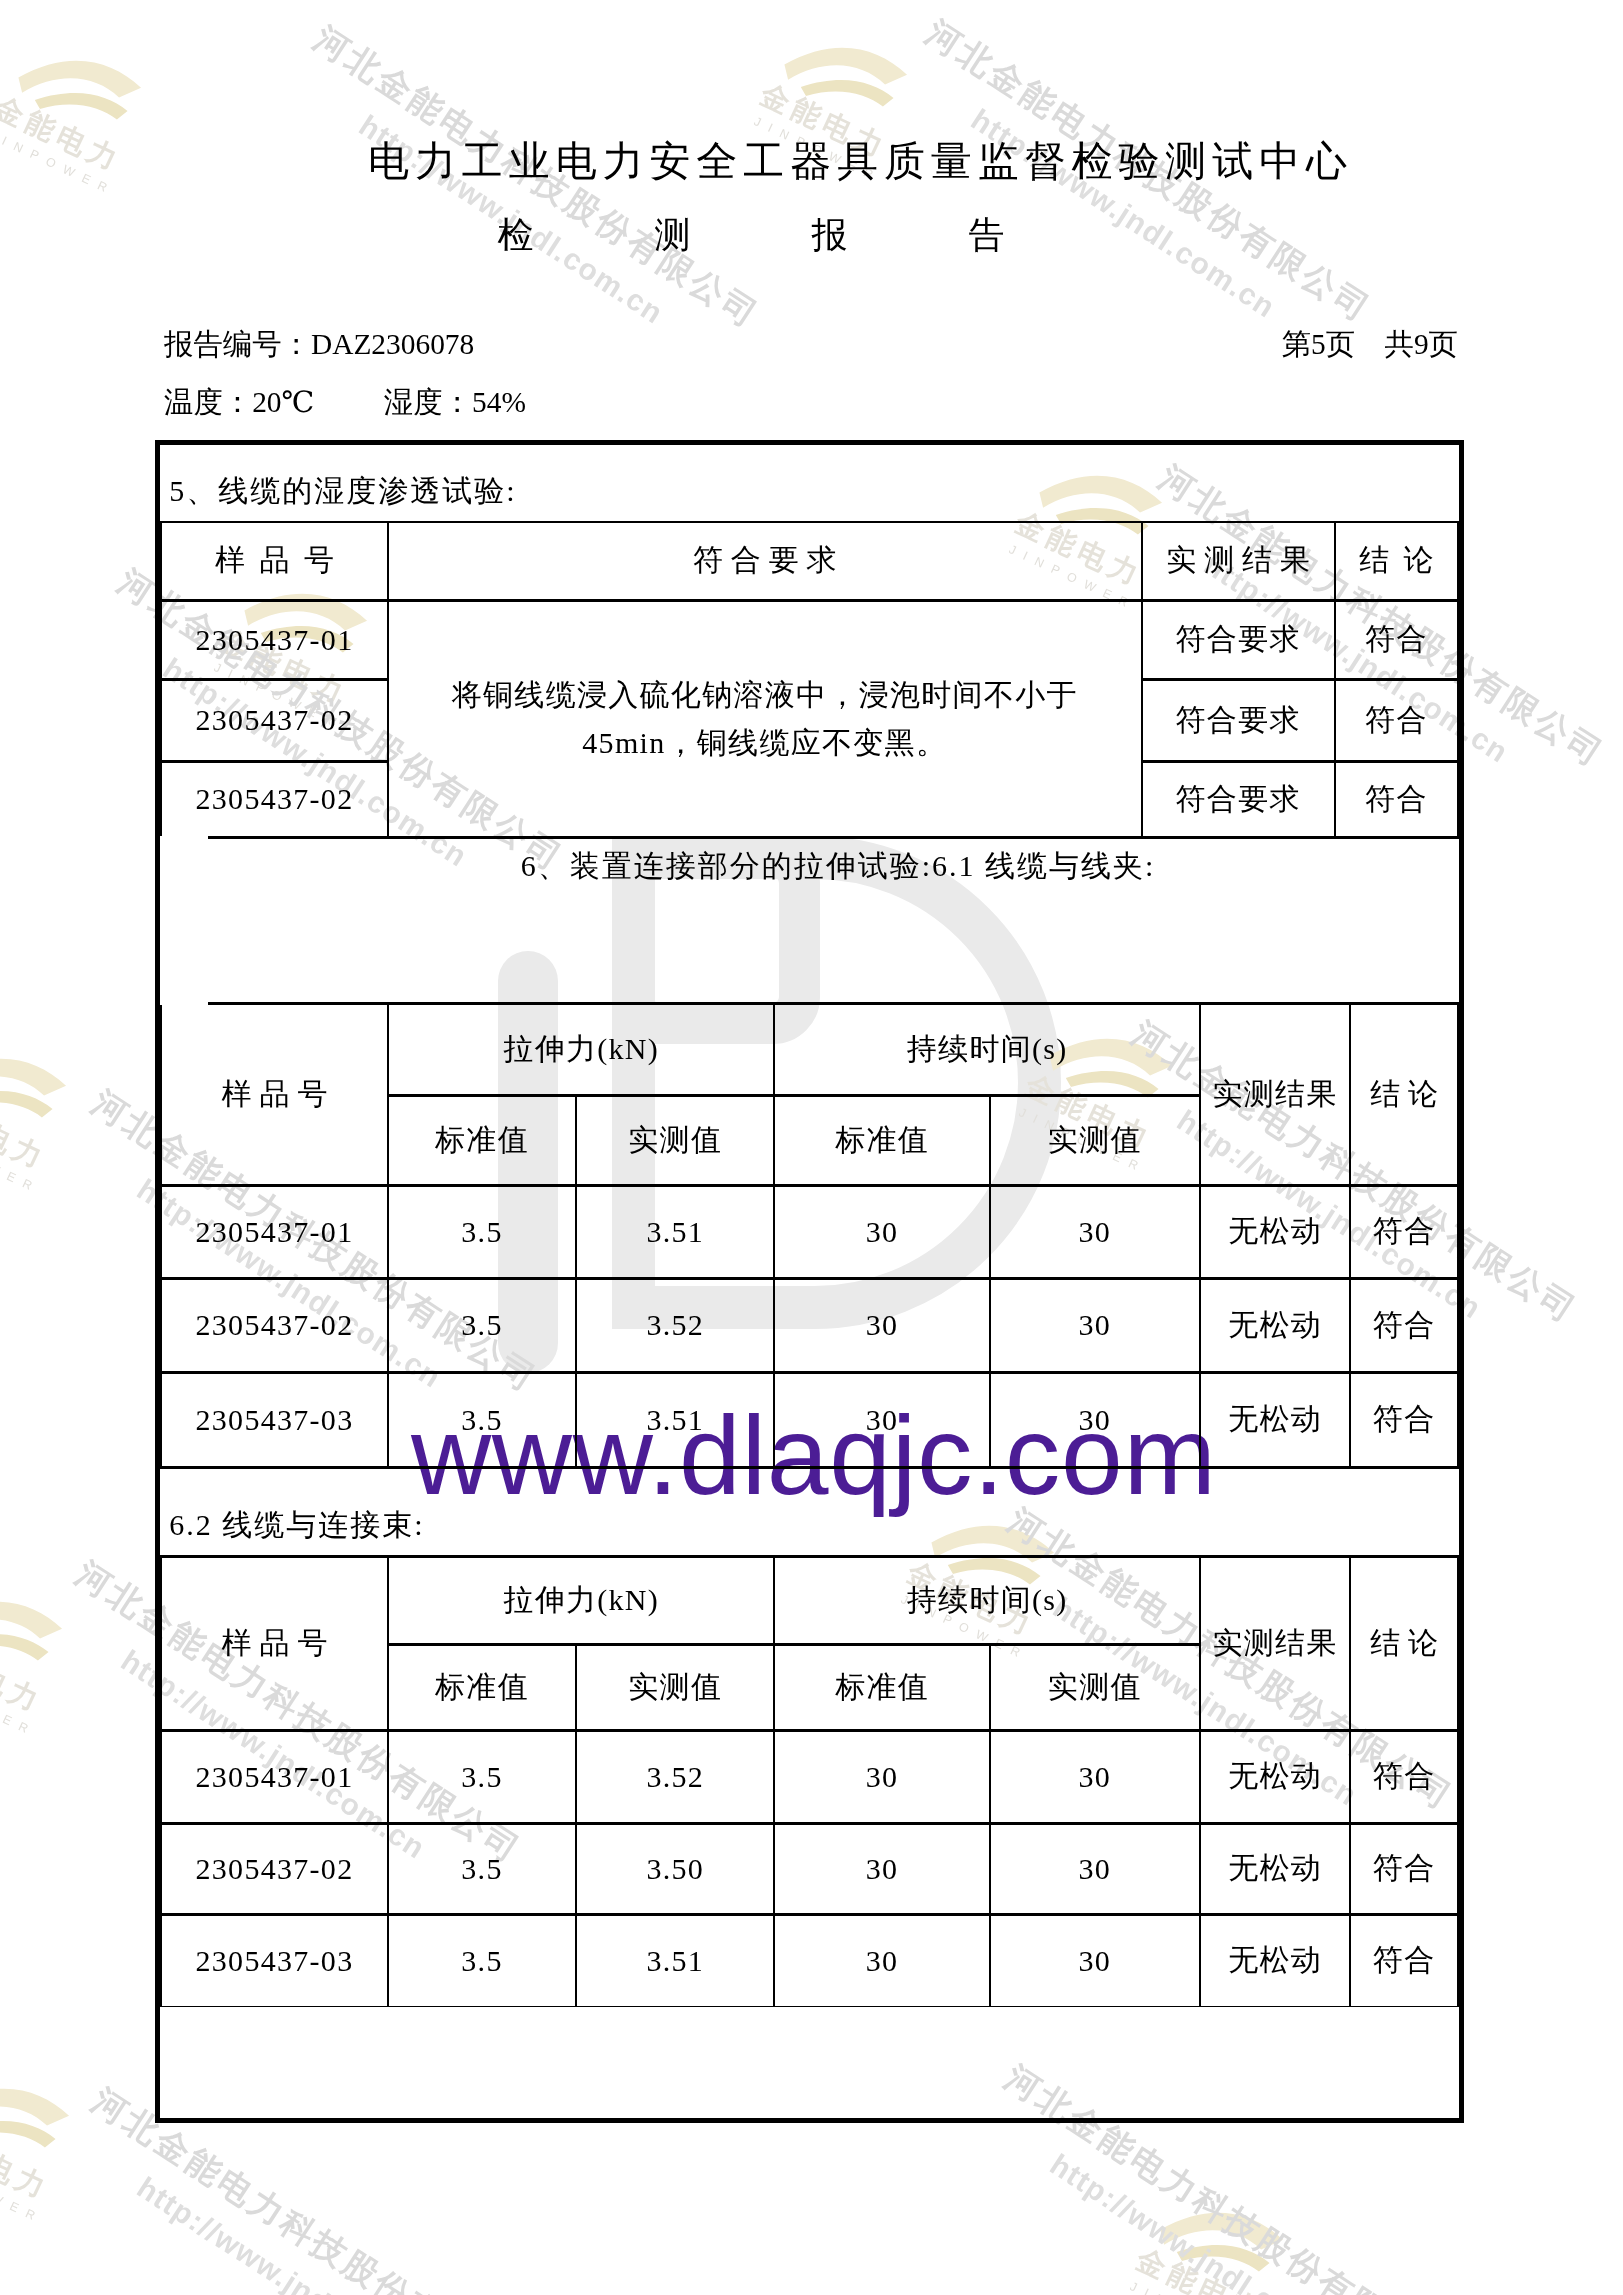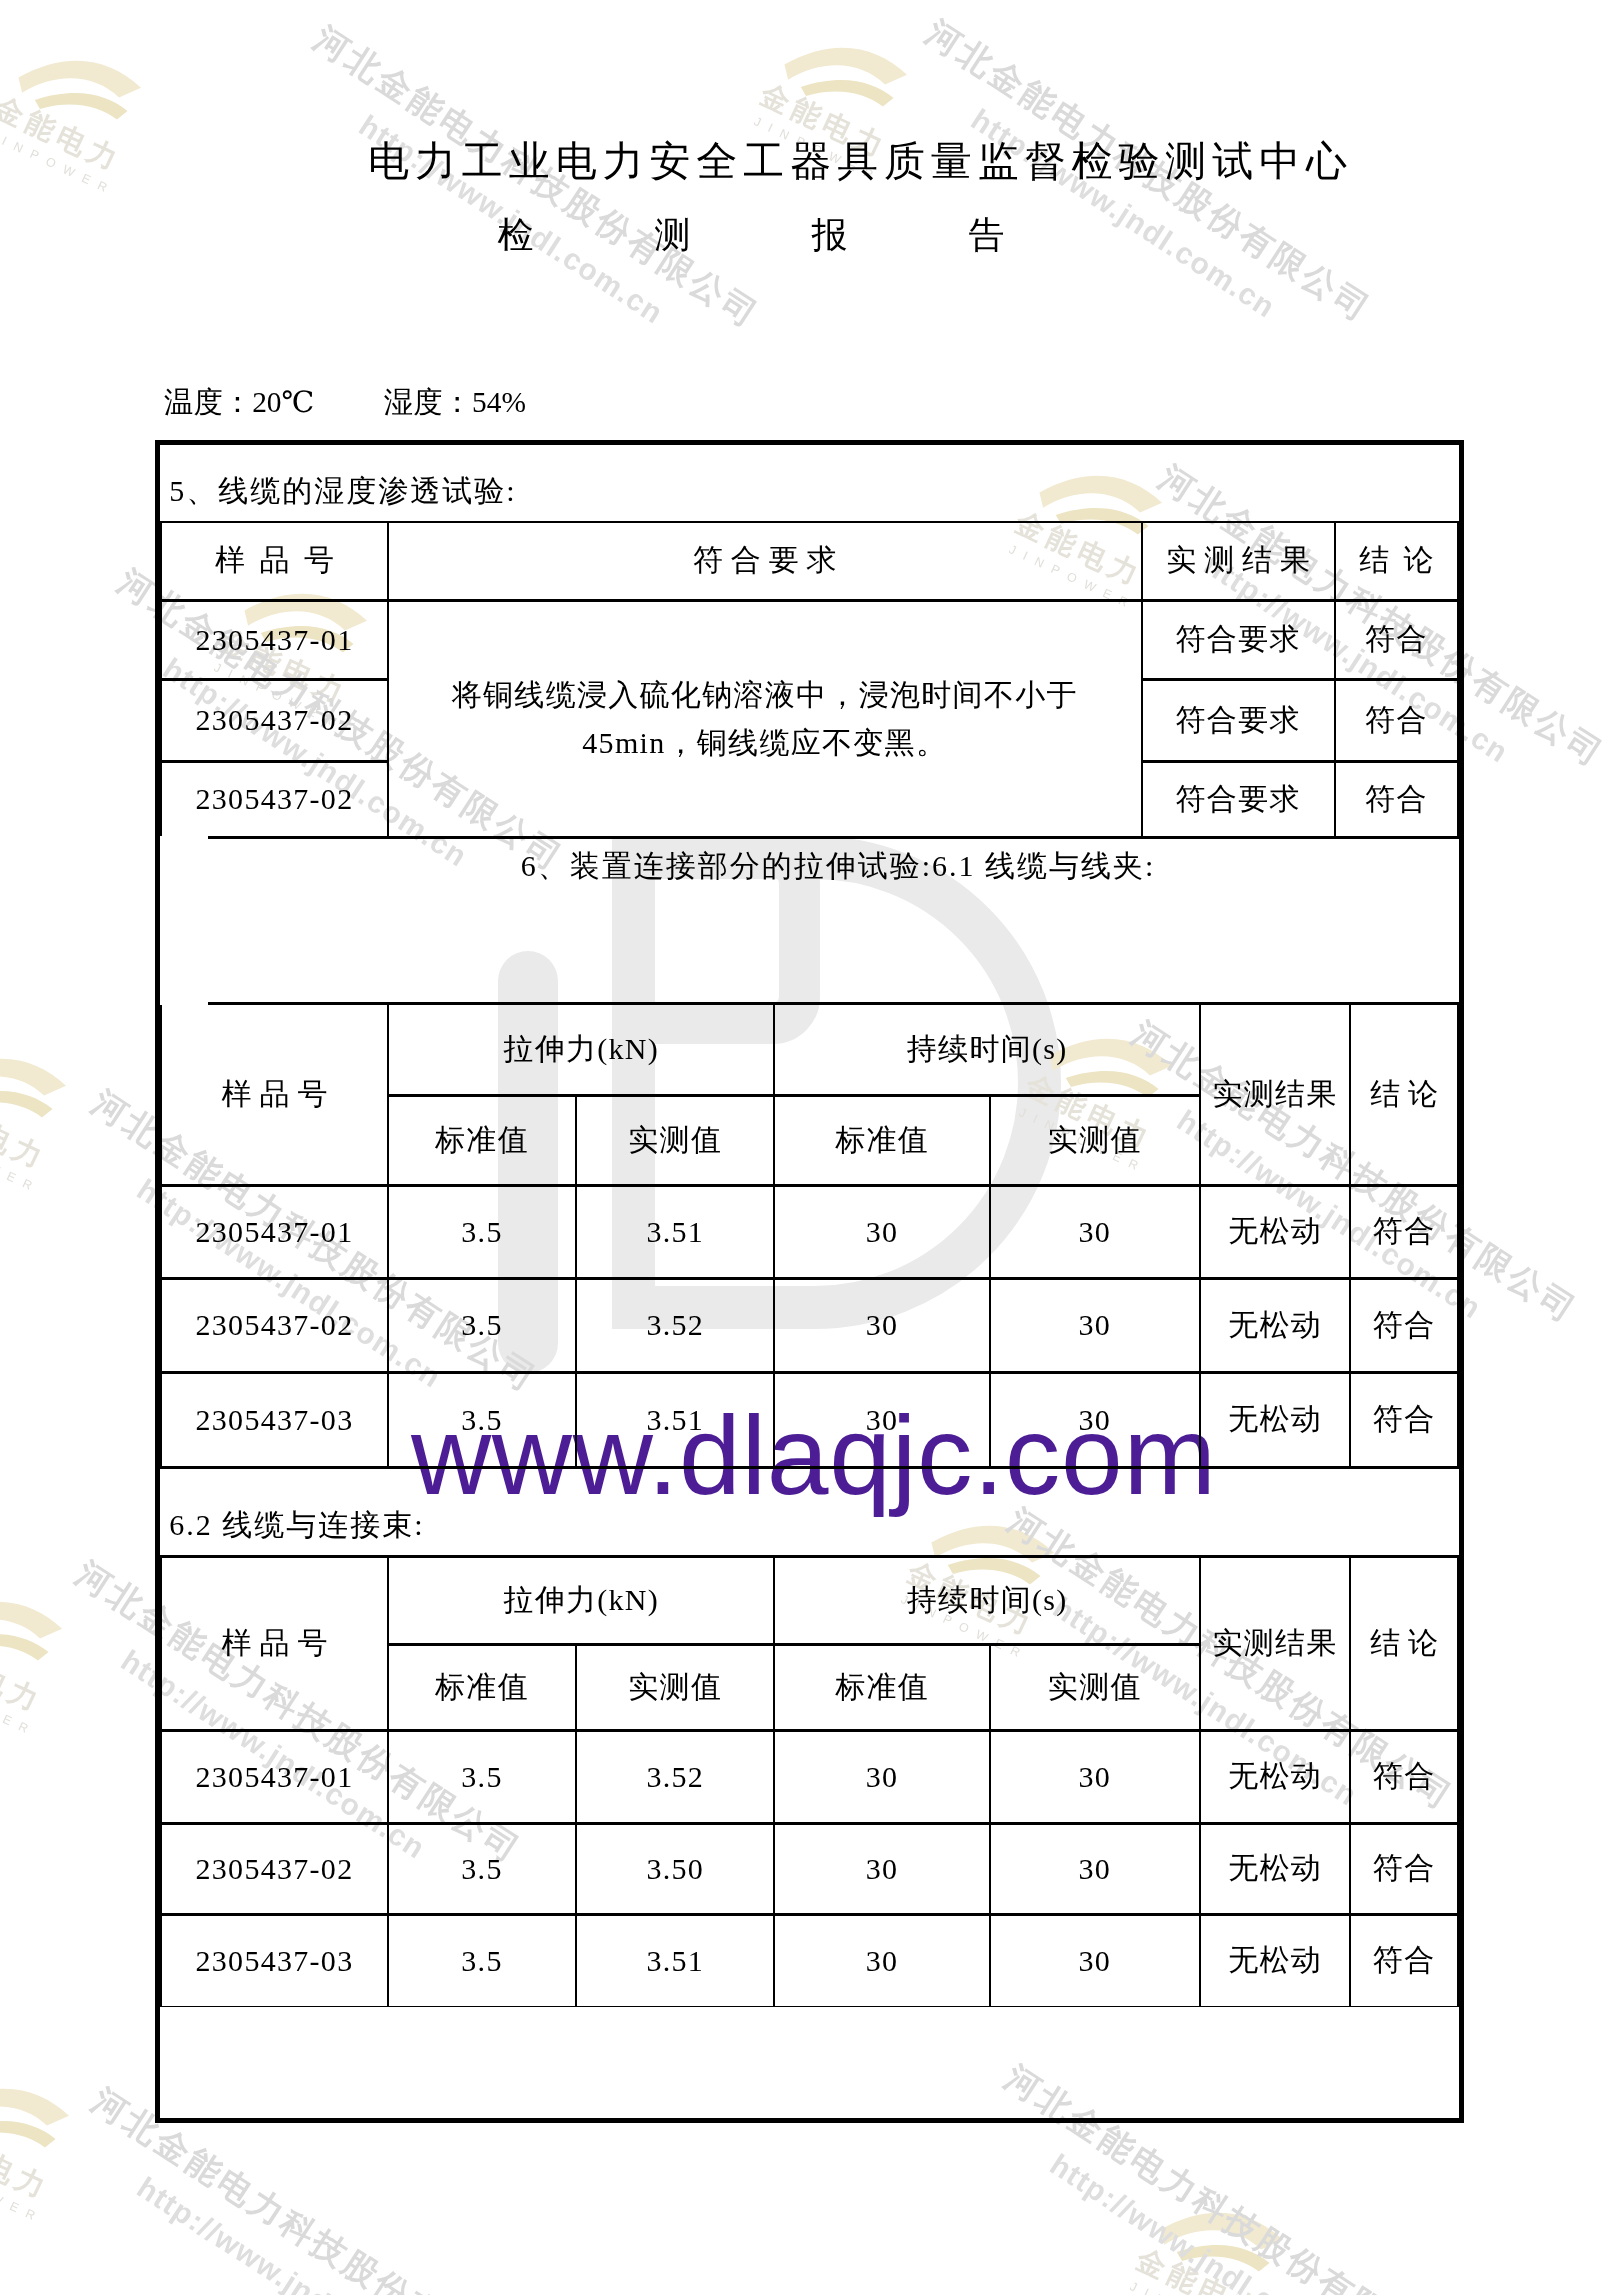--- a/index.html
+++ b/index.html
@@ -192,20 +192,24 @@
       <div class="wm-co">河北金能电力科技股份有限公司</div>
       <div class="wm-url">http://www.jndl.com.cn</div>
     </div>
   </div>
 
   <div class="content">
 
     <div class="org-title">电力工业电力安全工器具质量监督检验测试中心</div>
     <div class="report-title">检测报告</div>
 
+    <div class="meta meta-1">
+      <span><span>报告编号：</span><span>DAZ2306078</span></span>
+      <span>第5页　共9页</span>
+    </div>
     <div class="meta meta-2">
       <span><span>温度：</span><span>20℃</span></span>
       <span class="hum"><span>湿度：</span><span>54%</span></span>
     </div>
 
     <div class="main-box">
 
       <div class="sec-label sec5">
         <span>5、线缆的湿度渗透试验:</span>
       </div>

